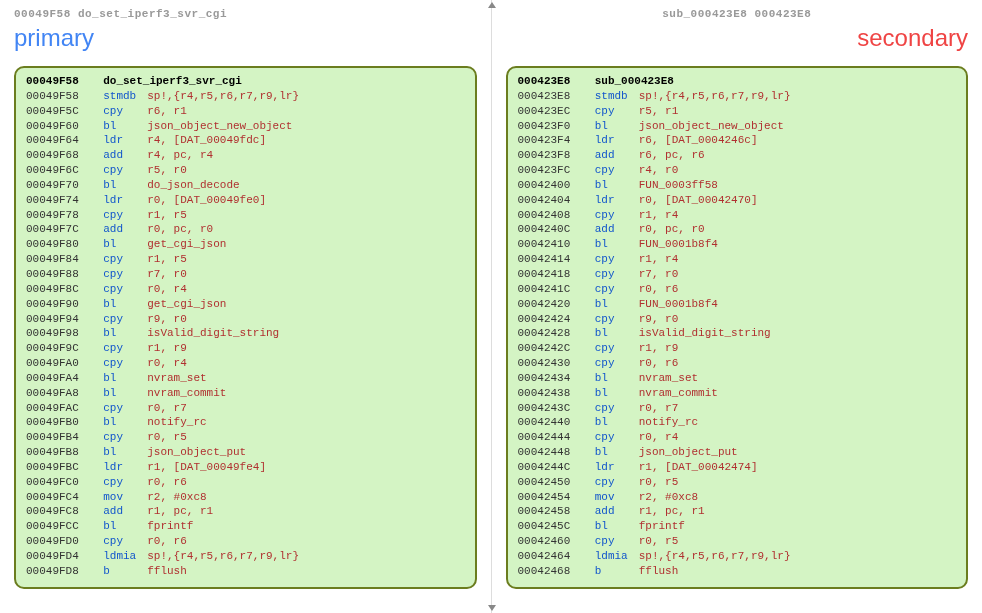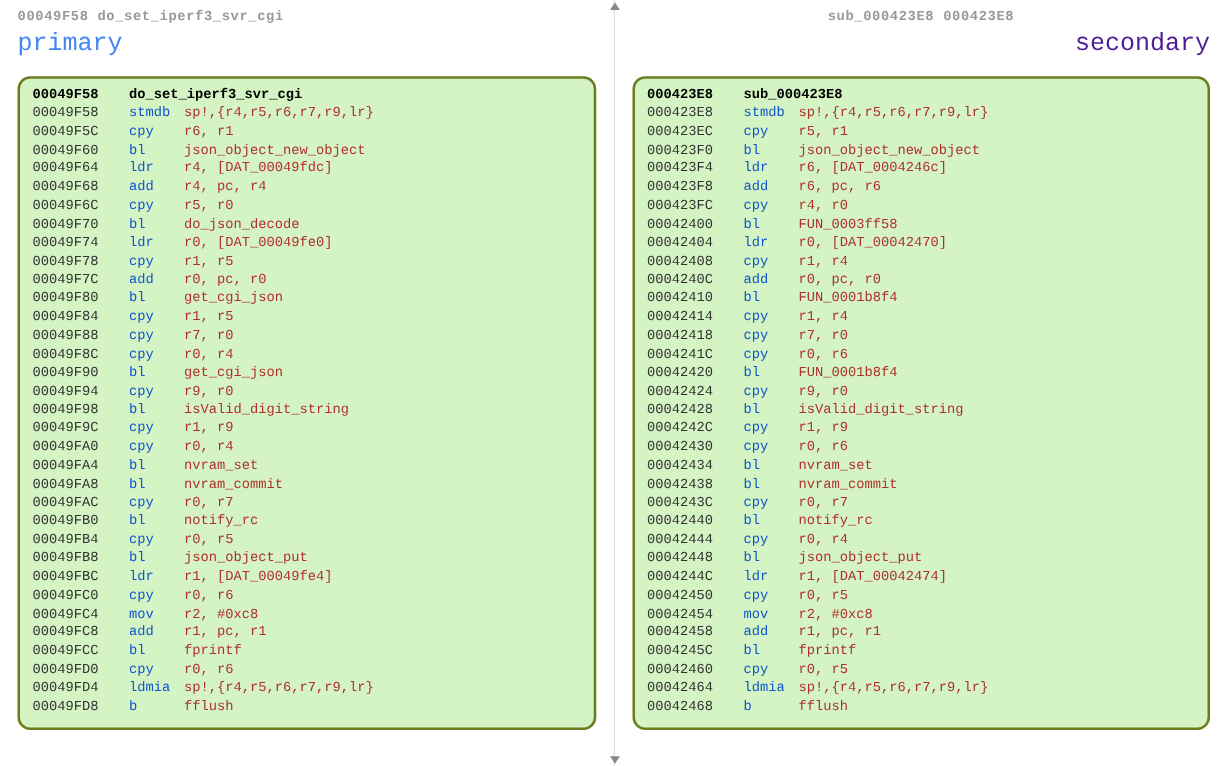--- a/index.html
+++ b/index.html
@@ -40,27 +40,27 @@
   .divider::after { bottom: 2px; border-top: 6px solid #888; }
   .header {
     color: #999;
     font-size: 11px;
     font-weight: bold;
     margin-bottom: 4px;
     letter-spacing: 0.5px;
   }
   .pane.right .header { text-align: center; }
   .label {
-    font-family: Liberation Mono, monospace;
-    font-size: 20px;
+    font-family: Liberation Sans, sans-serif;
+    font-size: 24px;
     font-weight: 400;
     margin-bottom: 14px;
   }
   .label.primary { color: #4285F4; }
-  .label.secondary { color: #4c1d95; text-align: right; }
+  .label.secondary { color: #ef4444; text-align: right; }
   .codeblock {
     background: #d4f4c4;
     border: 2px solid #6b7d1f;
     border-radius: 10px;
     padding: 6px 10px 8px 10px;
     line-height: 1.35;
     white-space: pre;
     overflow: hidden;
   }
   .row { display: block; }

